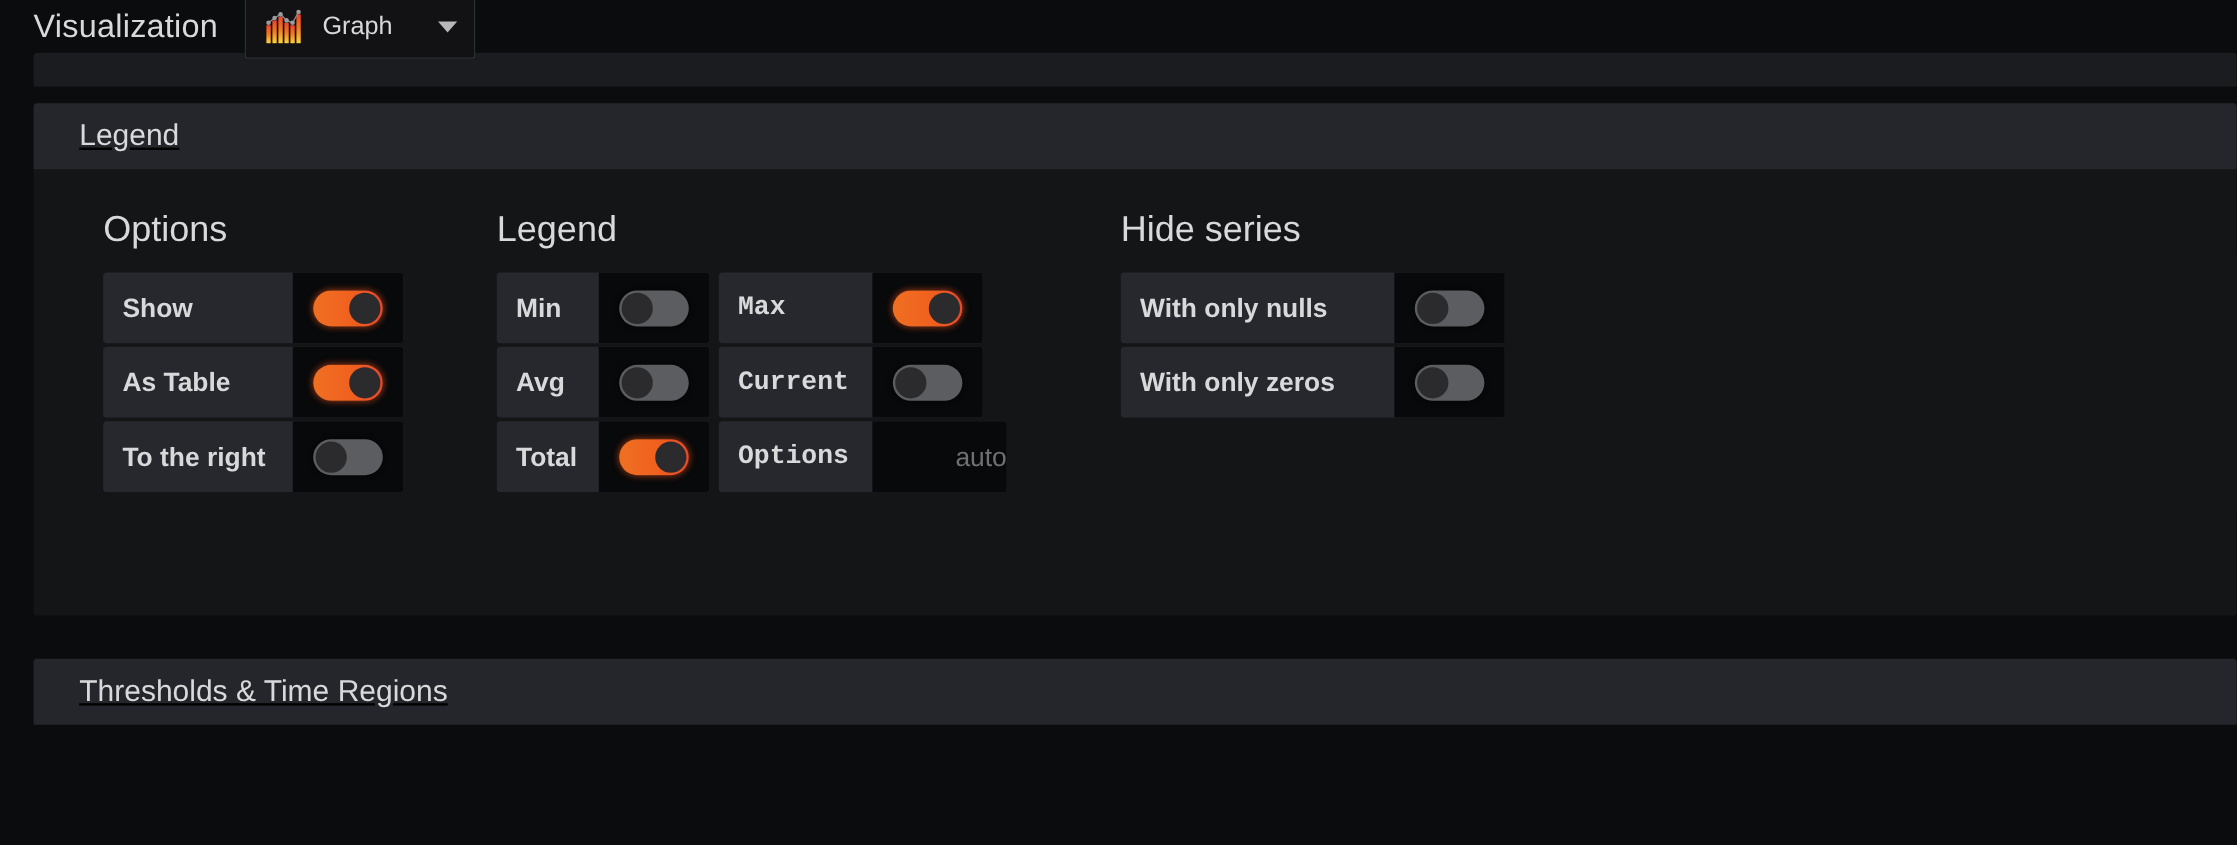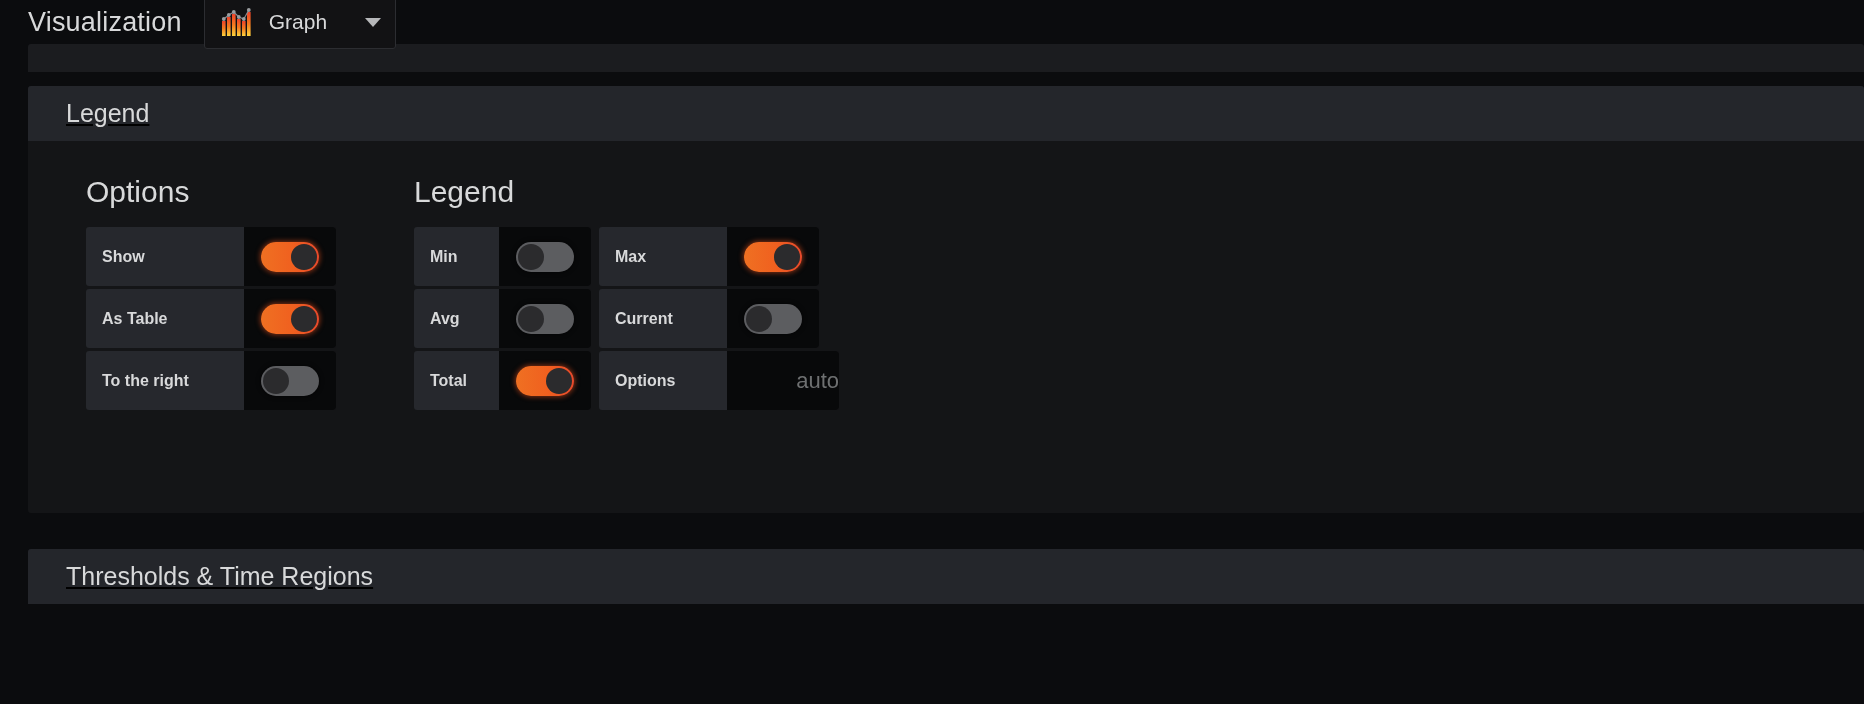--- a/index.html
+++ b/index.html
@@ -105,38 +105,38 @@
     align-items: stretch;
     background: #26282d;
     border-radius: 3px;
     height: 59px;
     overflow: hidden;
   }
   .field-label {
     display: flex;
     align-items: center;
     padding: 0 16px 0 16px;
-    font-size: 16px;
+    font-size: 22px;
     font-weight: bold;
     color: #d8d9da;
     white-space: nowrap;
   }
   .field-ctl {
     background: #08090a;
     display: flex;
     align-items: center;
     justify-content: center;
     width: 92px;
     flex: none;
   }
 
   
   .w-opt .field-label { width: 158px; }
   .w-val .field-label { width: 85px; }
-  .w-val2 .field-label { width: 128px; }
+  .w-val2 .field-label { width: 128px; font-family: Liberation Mono, monospace; }
   .w-hide .field-label { width: 228px; }
 
   
   .sw {
     width: 58px;
     height: 30px;
     border-radius: 16px;
     position: relative;
     cursor: pointer;
     flex: none;
@@ -320,20 +320,44 @@
               <div class="field-label">Options</div>
               <div class="field-input">
                 <input type="text" placeholder="auto" style="">
               </div>
             </div>
           </div>
 
         </div>
       </div>
 
+      <div class="col">
+        <div class="col-head">Hide series</div>
+        <div class="rows w-hide">
+
+          <div class="field">
+            <div class="field-label">With only nulls</div>
+            <div class="field-ctl">
+              <div class="sw off">
+                  <span class="knob"></span>
+                </div>
+            </div>
+          </div>
+
+          <div class="field">
+            <div class="field-label">With only zeros</div>
+            <div class="field-ctl">
+              <div class="sw off">
+                  <span class="knob"></span>
+                </div>
+            </div>
+          </div>
+
+        </div>
+      </div>
 
     </div>
   </div>
 </div>
 
 <div class="section section-bottom">
   <div class="section-head">
     <span class="section-title">Thresholds &amp; Time Regions</span>
   </div>
 </div>

